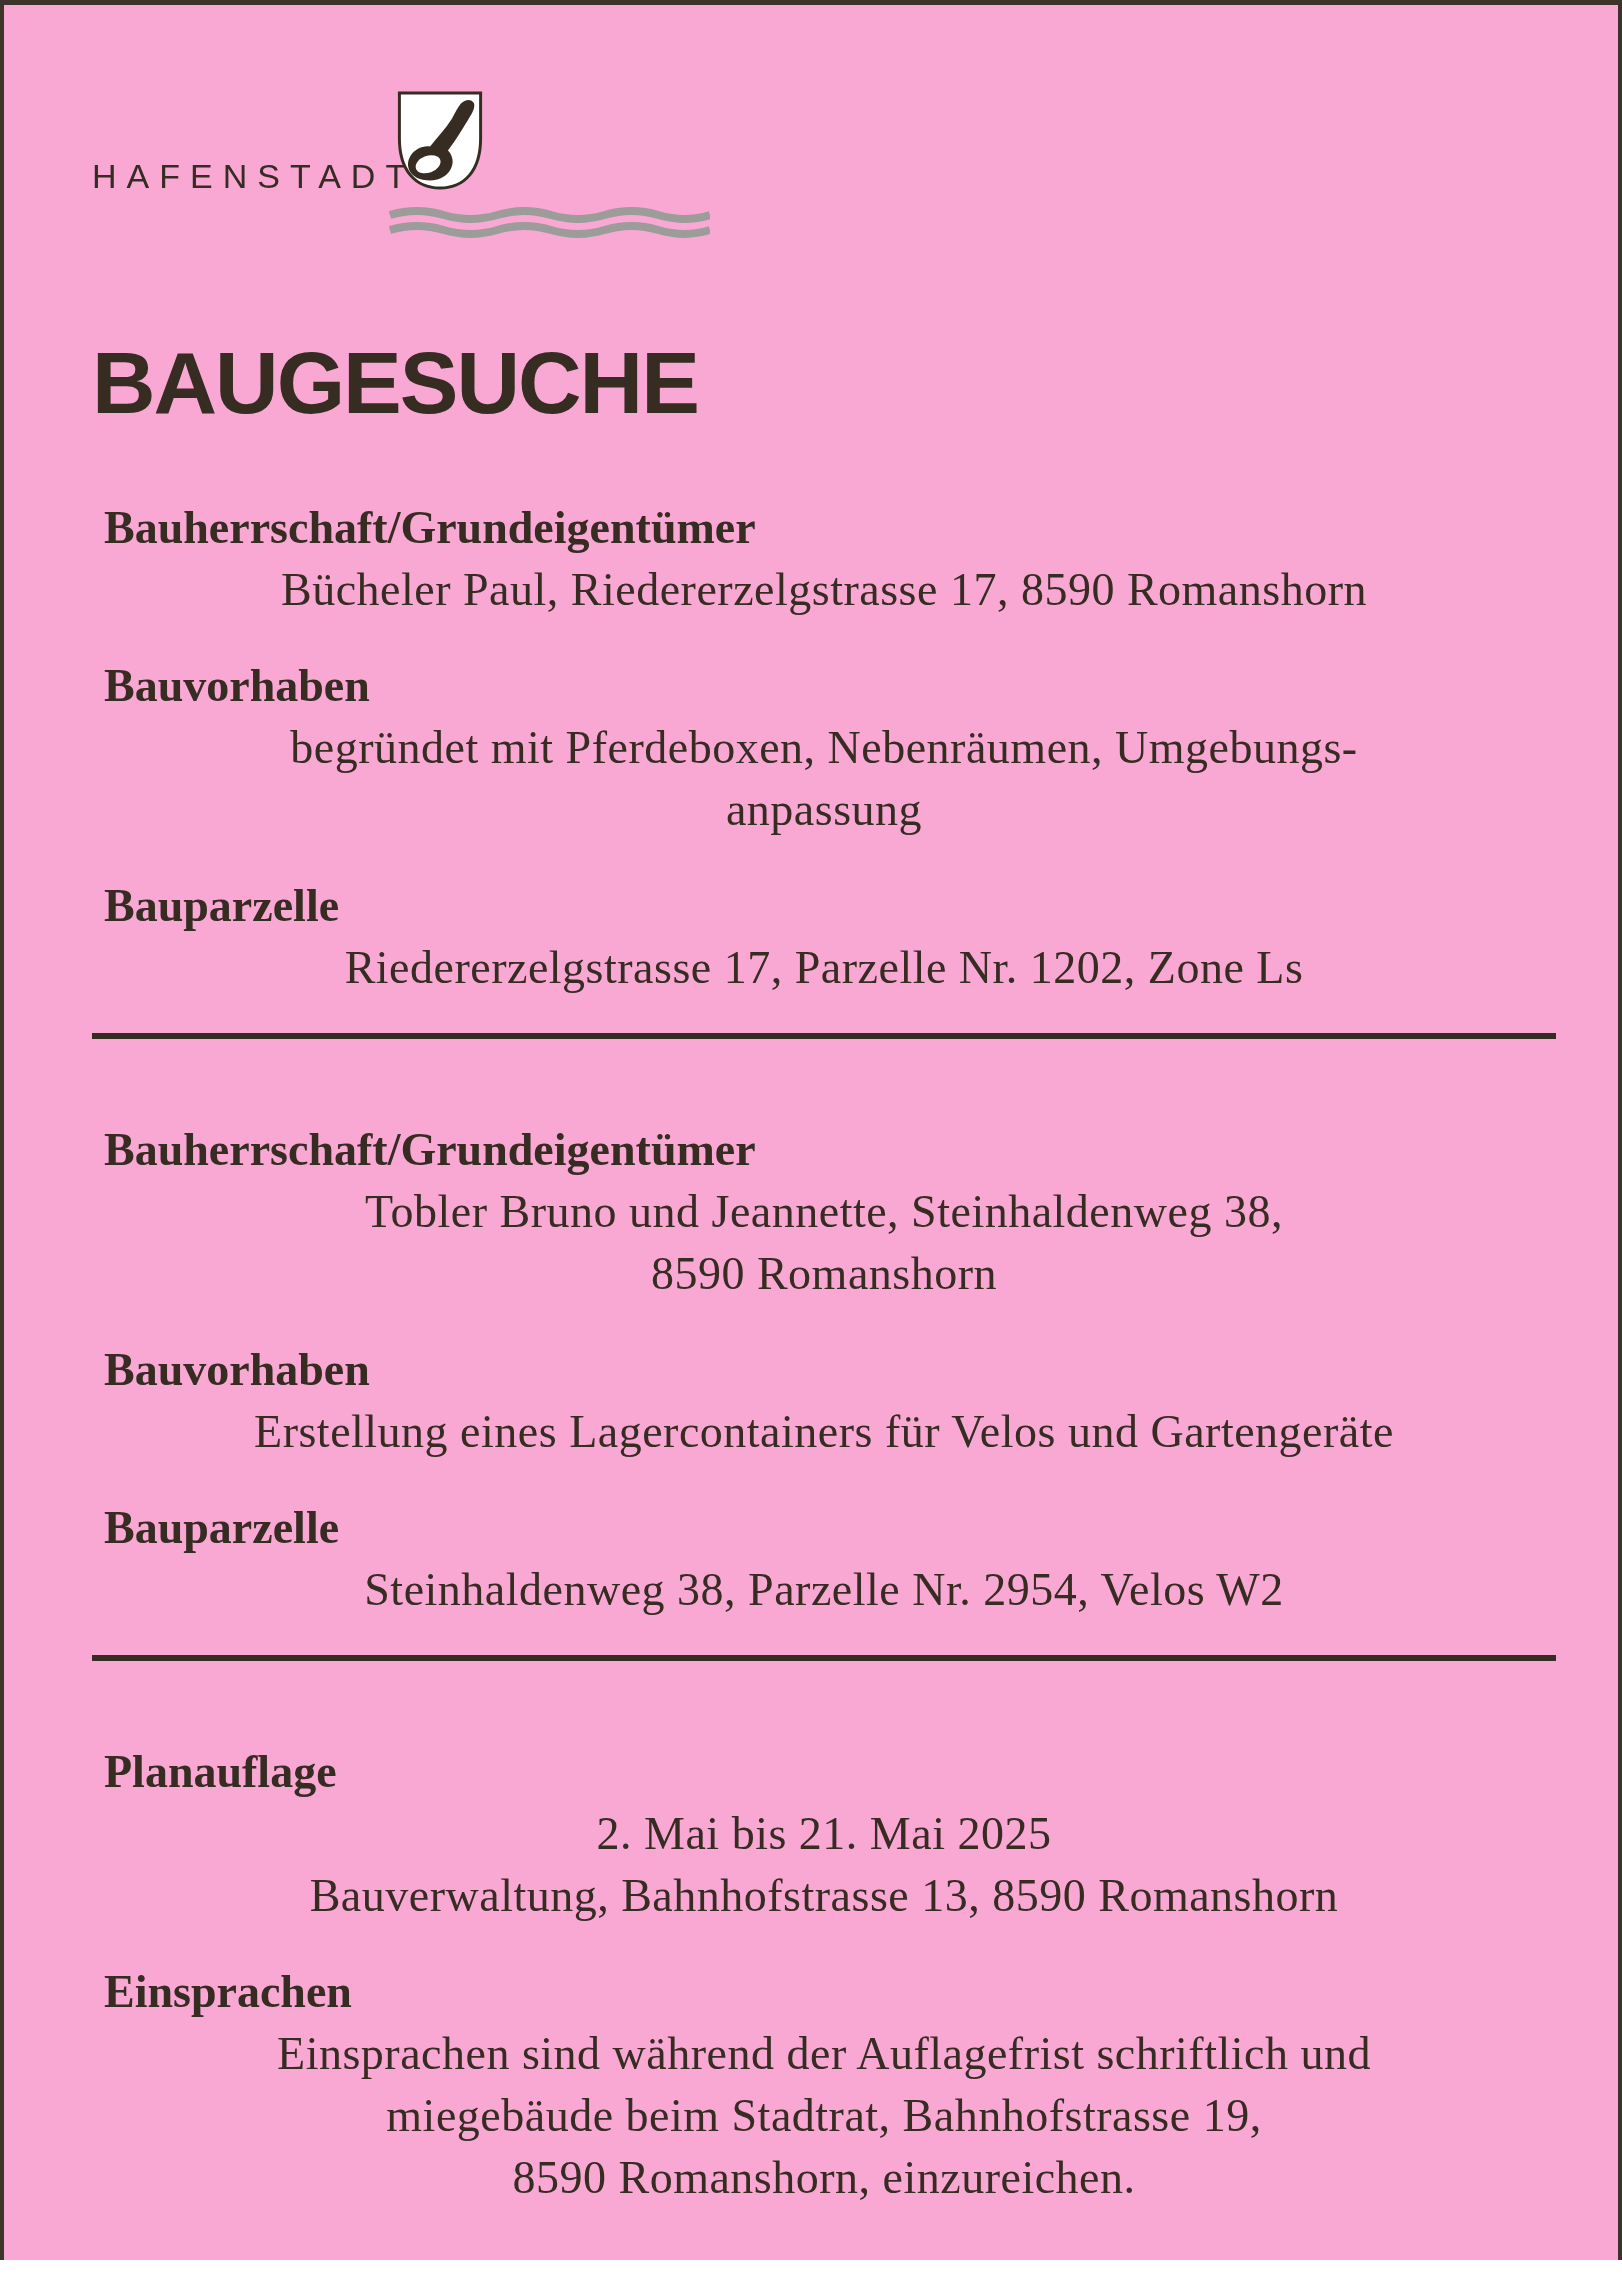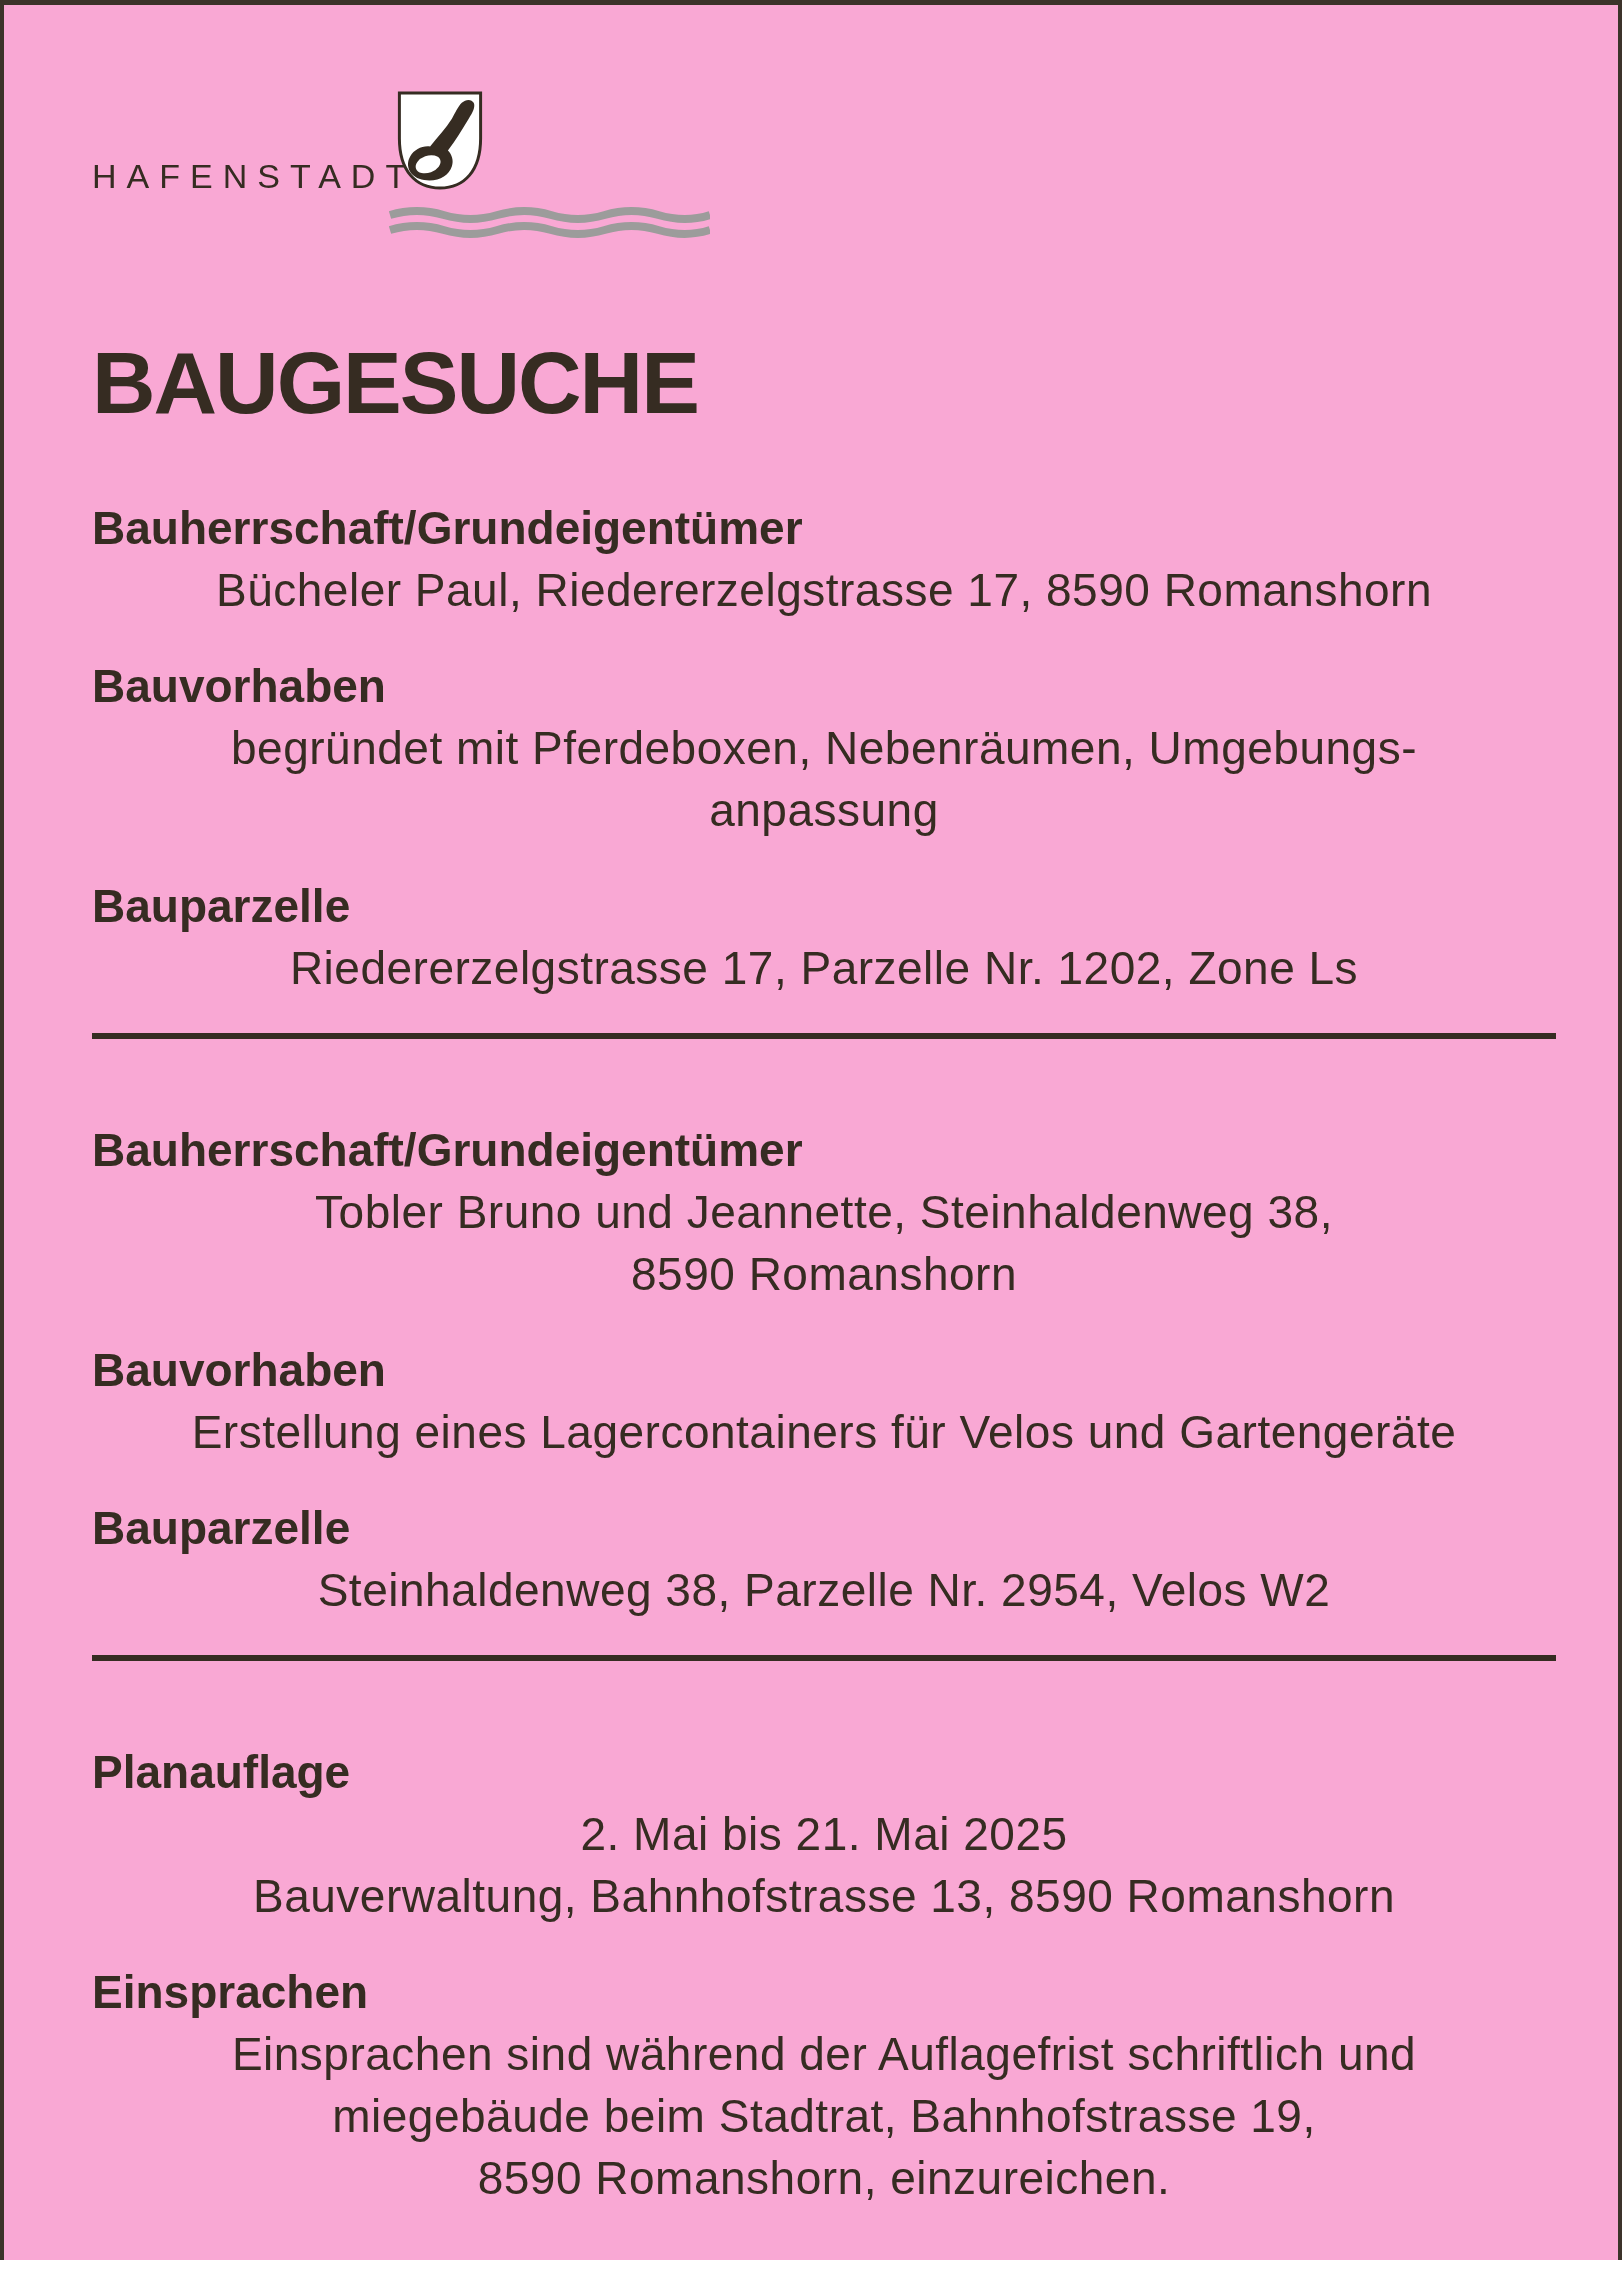--- a/index.html
+++ b/index.html
@@ -27,21 +27,21 @@
     font-size:44px;line-height:1;font-weight:700;
     letter-spacing:8px;white-space:nowrap;
   }
   .waves{position:absolute;left:384px;top:201px;}
   .content{padding:0 62px 0 88px;}
   .page-title{
     margin-top:88px;
     font-size:88px;line-height:92px;font-weight:700;
     letter-spacing:-2px;white-space:nowrap;
   }
-  .group{margin:0;}
+  .group{margin:12px;font-family:Liberation Serif, serif;}
   .section{margin-top:34px;}
   .section.first-after-title{margin-top:68px;}
   .section-heading{
     font-size:46px;line-height:62px;font-weight:700;
     white-space:nowrap;
   }
   .body-line{
     font-size:46px;line-height:62px;font-weight:400;
     letter-spacing:0.5px;white-space:nowrap;text-align:center;
   }

